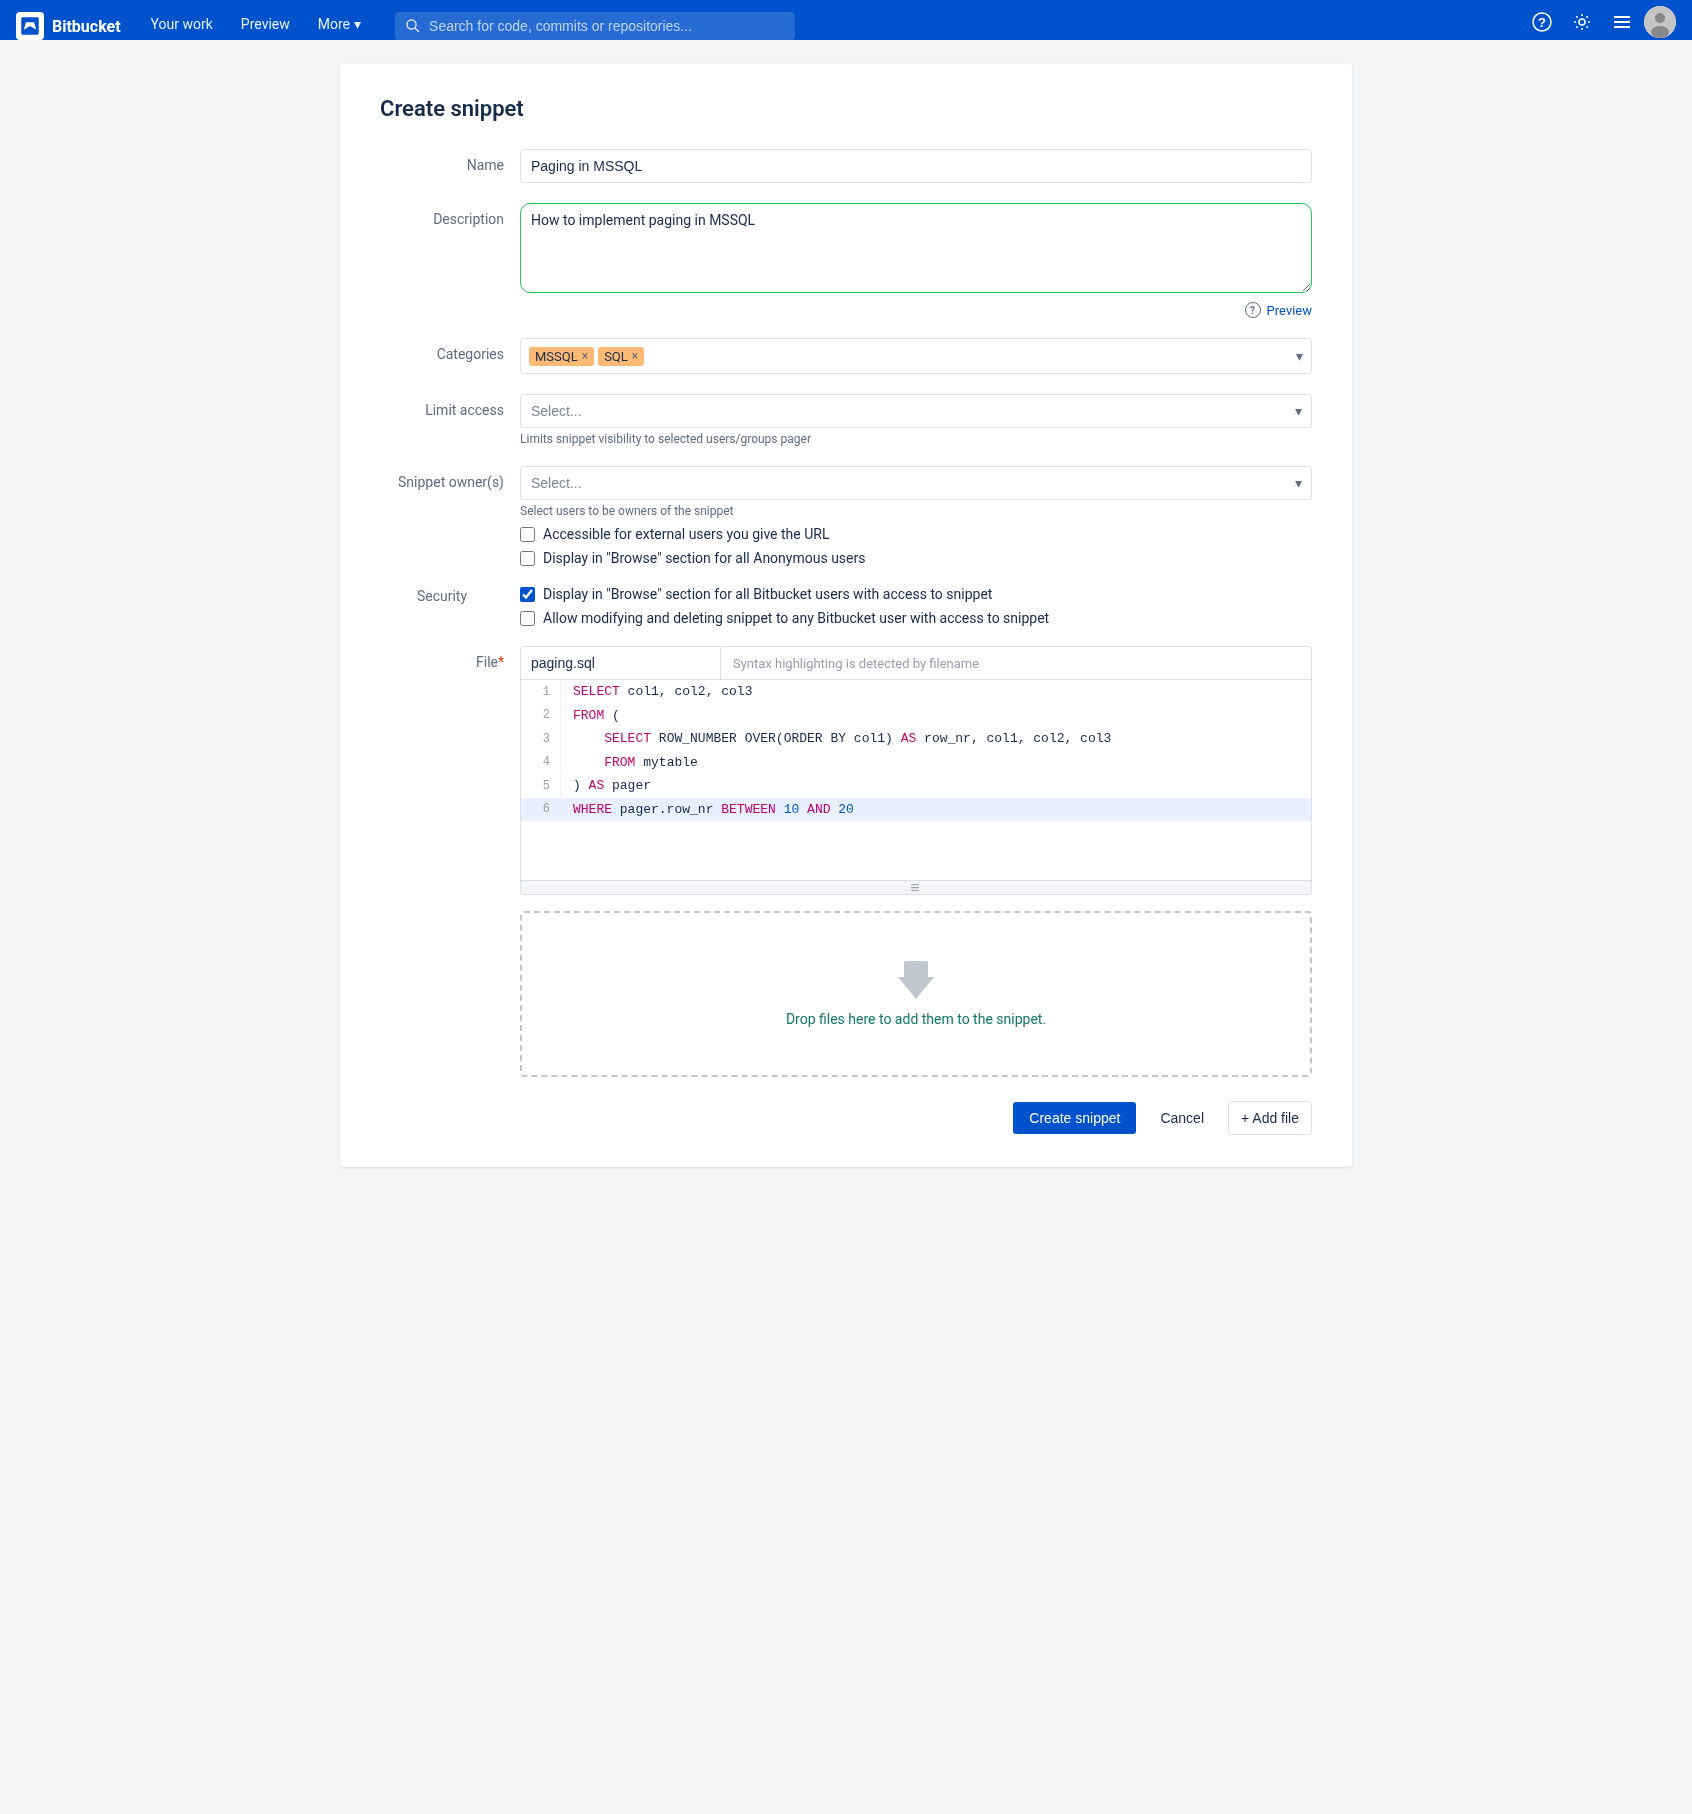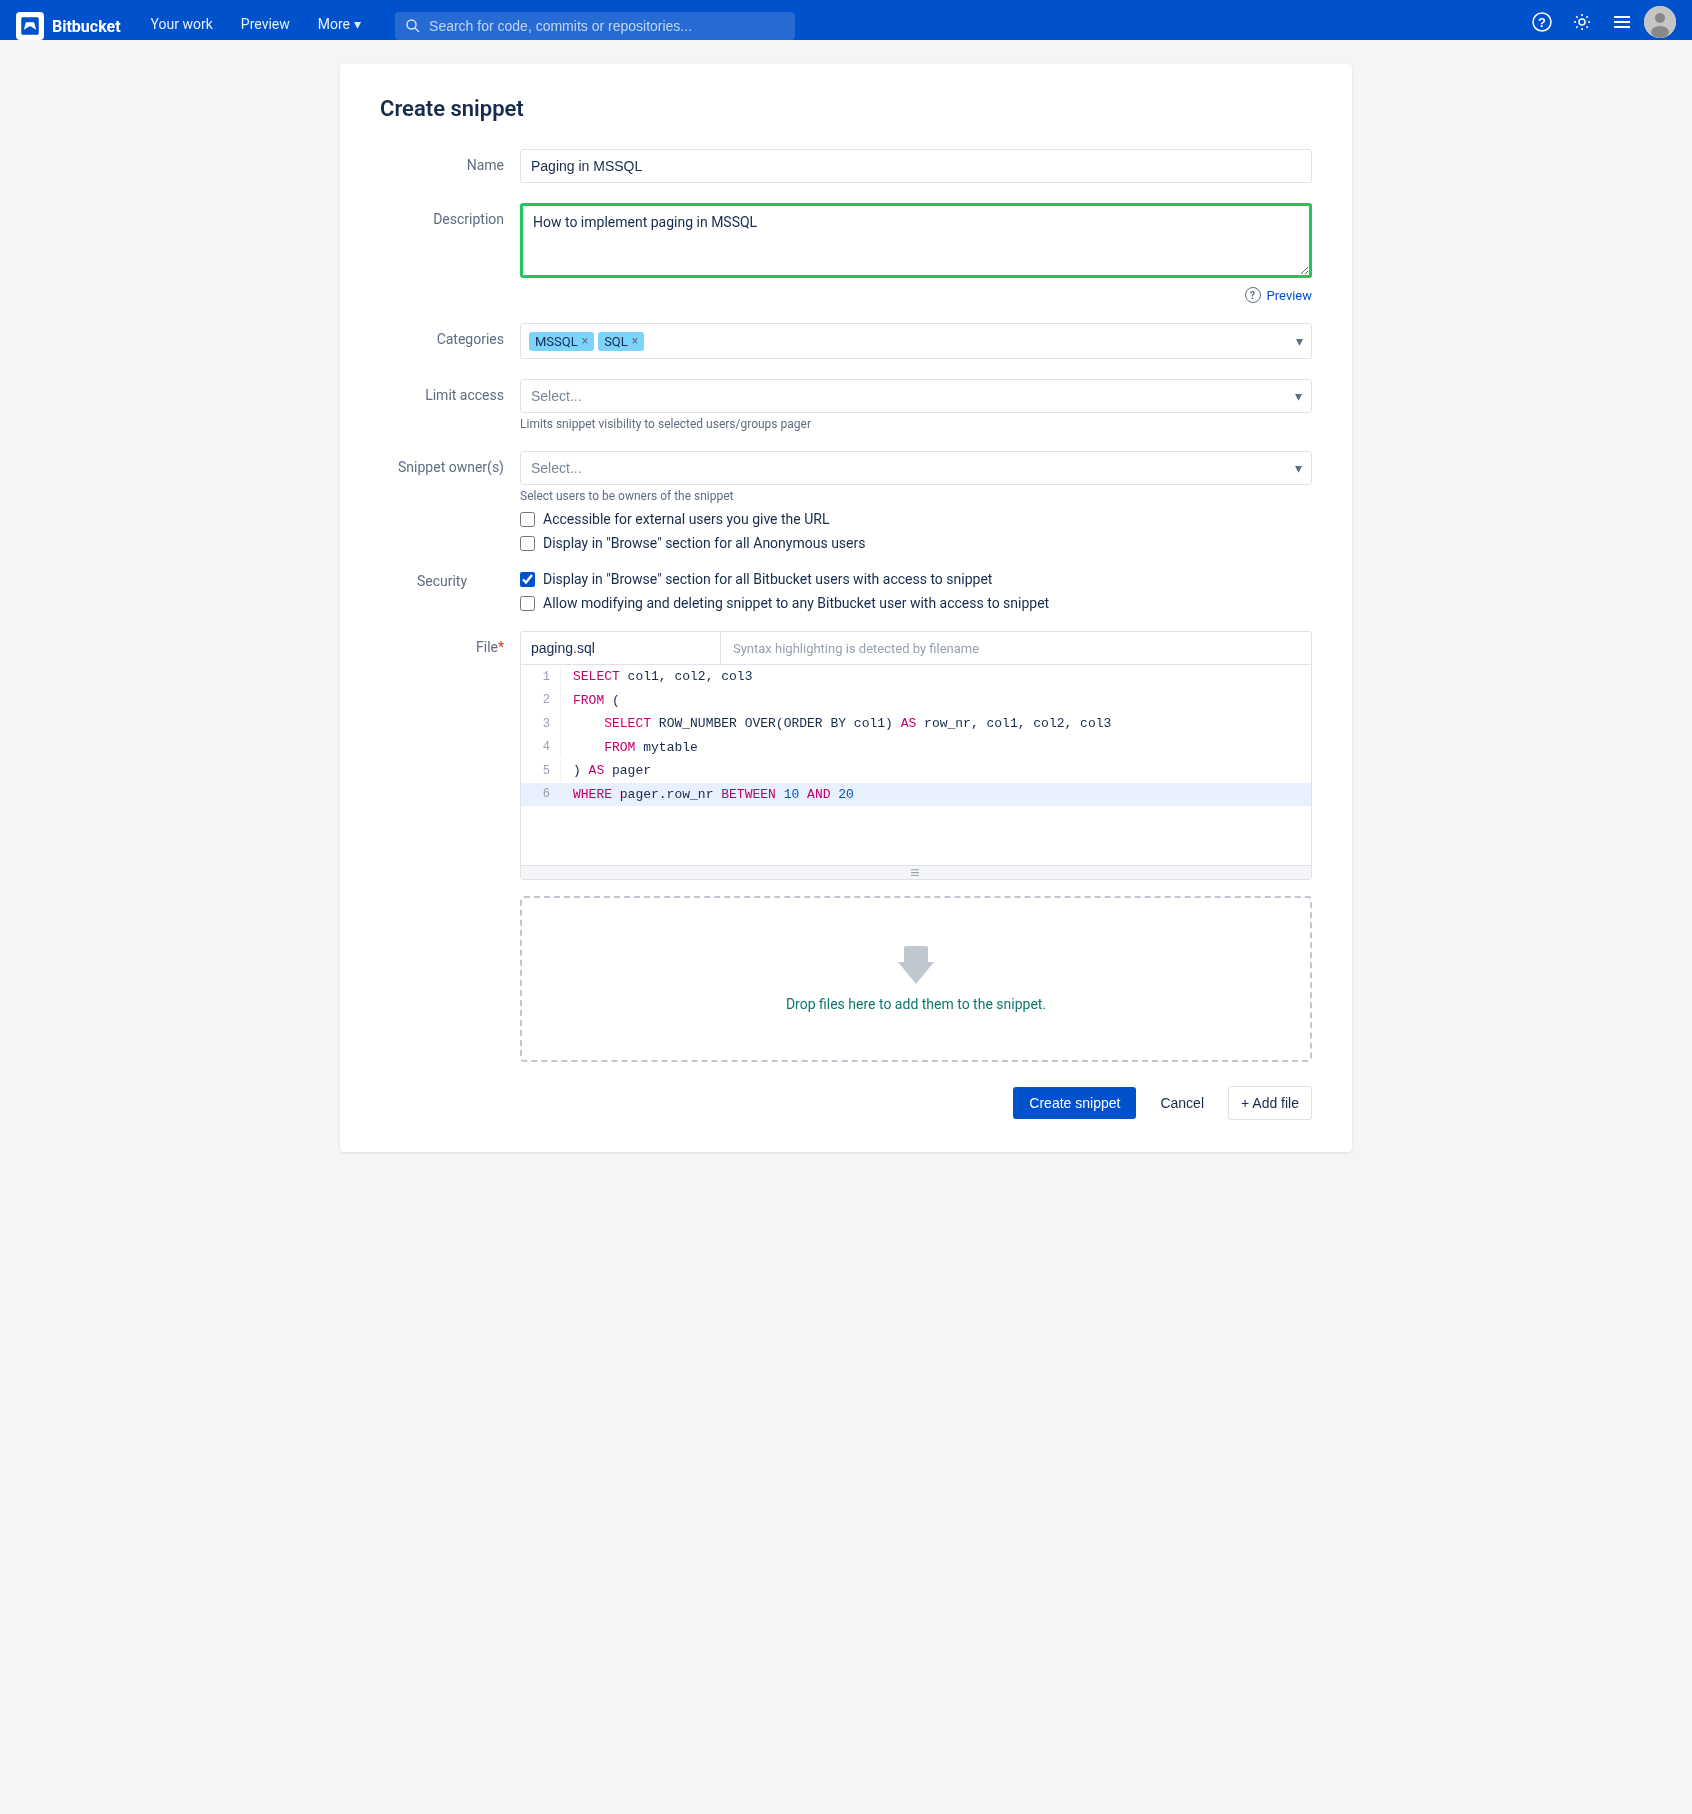--- a/index.html
+++ b/index.html
@@ -144,27 +144,27 @@
       padding: 8px 10px;
       border: 1px solid #dfe1e6;
       border-radius: 3px;
       font-size: 14px;
       color: #172b4d;
       outline: none;
     }
     .form-textarea {
       width: 100%;
       padding: 8px 10px;
-      border: 3px solid #22c55e;
-      border-radius: 3px;
+      border: 1px solid #22c55e;
+      border-radius: 10px;
       font-size: 14px;
       color: #172b4d;
       outline: none;
       resize: vertical;
-      height: 75px;
+      height: 90px;
       font-family: inherit;
     }
     .preview-row {
       display: flex;
       justify-content: flex-end;
       align-items: center;
       gap: 6px;
       margin-top: 6px;
       color: #5e6c84;
       font-size: 13px;
@@ -197,21 +197,21 @@
       border-radius: 3px;
       padding: 6px 8px;
       background: white;
       min-height: 36px;
       cursor: text;
       position: relative;
     }
     .category-tag {
       display: inline-flex;
       align-items: center;
-      background: #7dd3fc;
+      background: #fdba74;
       border-radius: 3px;
       padding: 2px 6px;
       font-size: 13px;
       gap: 4px;
     }
     .category-tag .remove {
       cursor: pointer;
       color: #5e6c84;
       font-size: 12px;
     }

